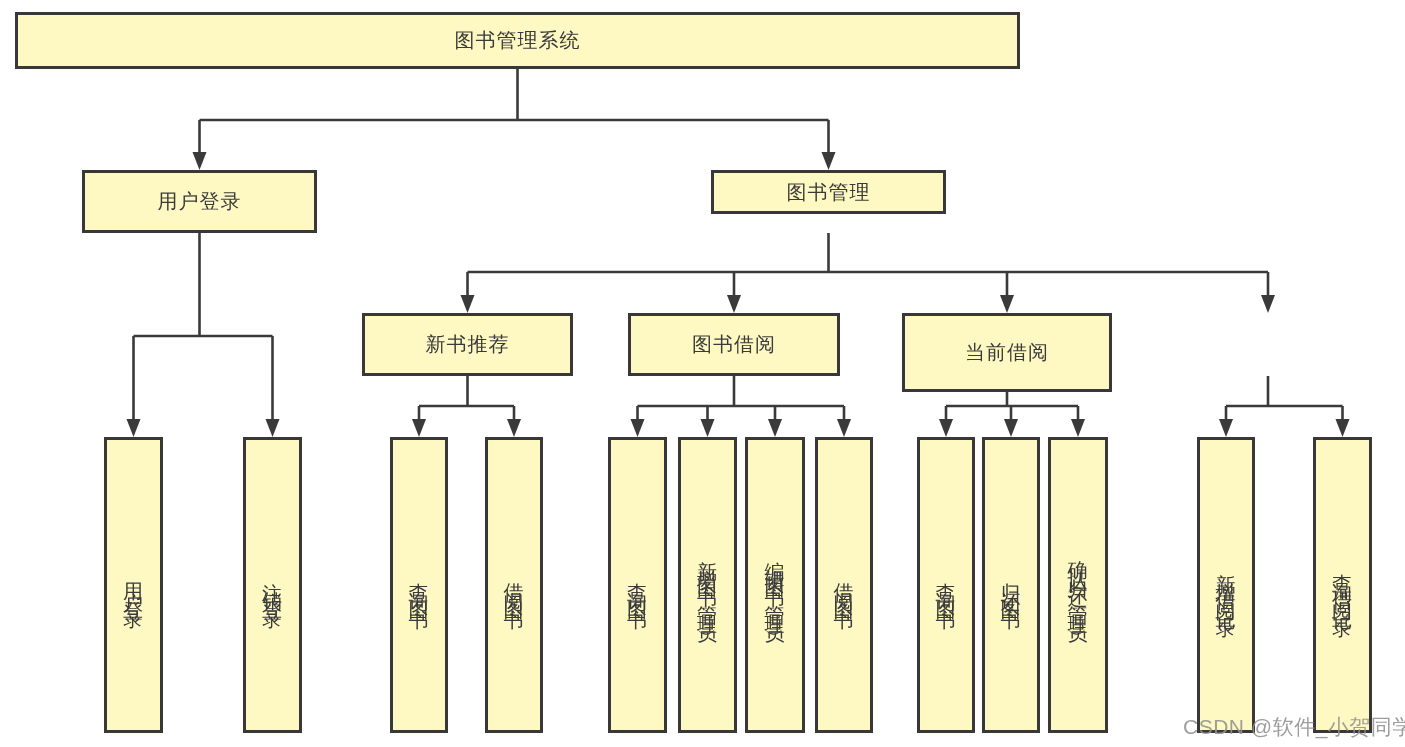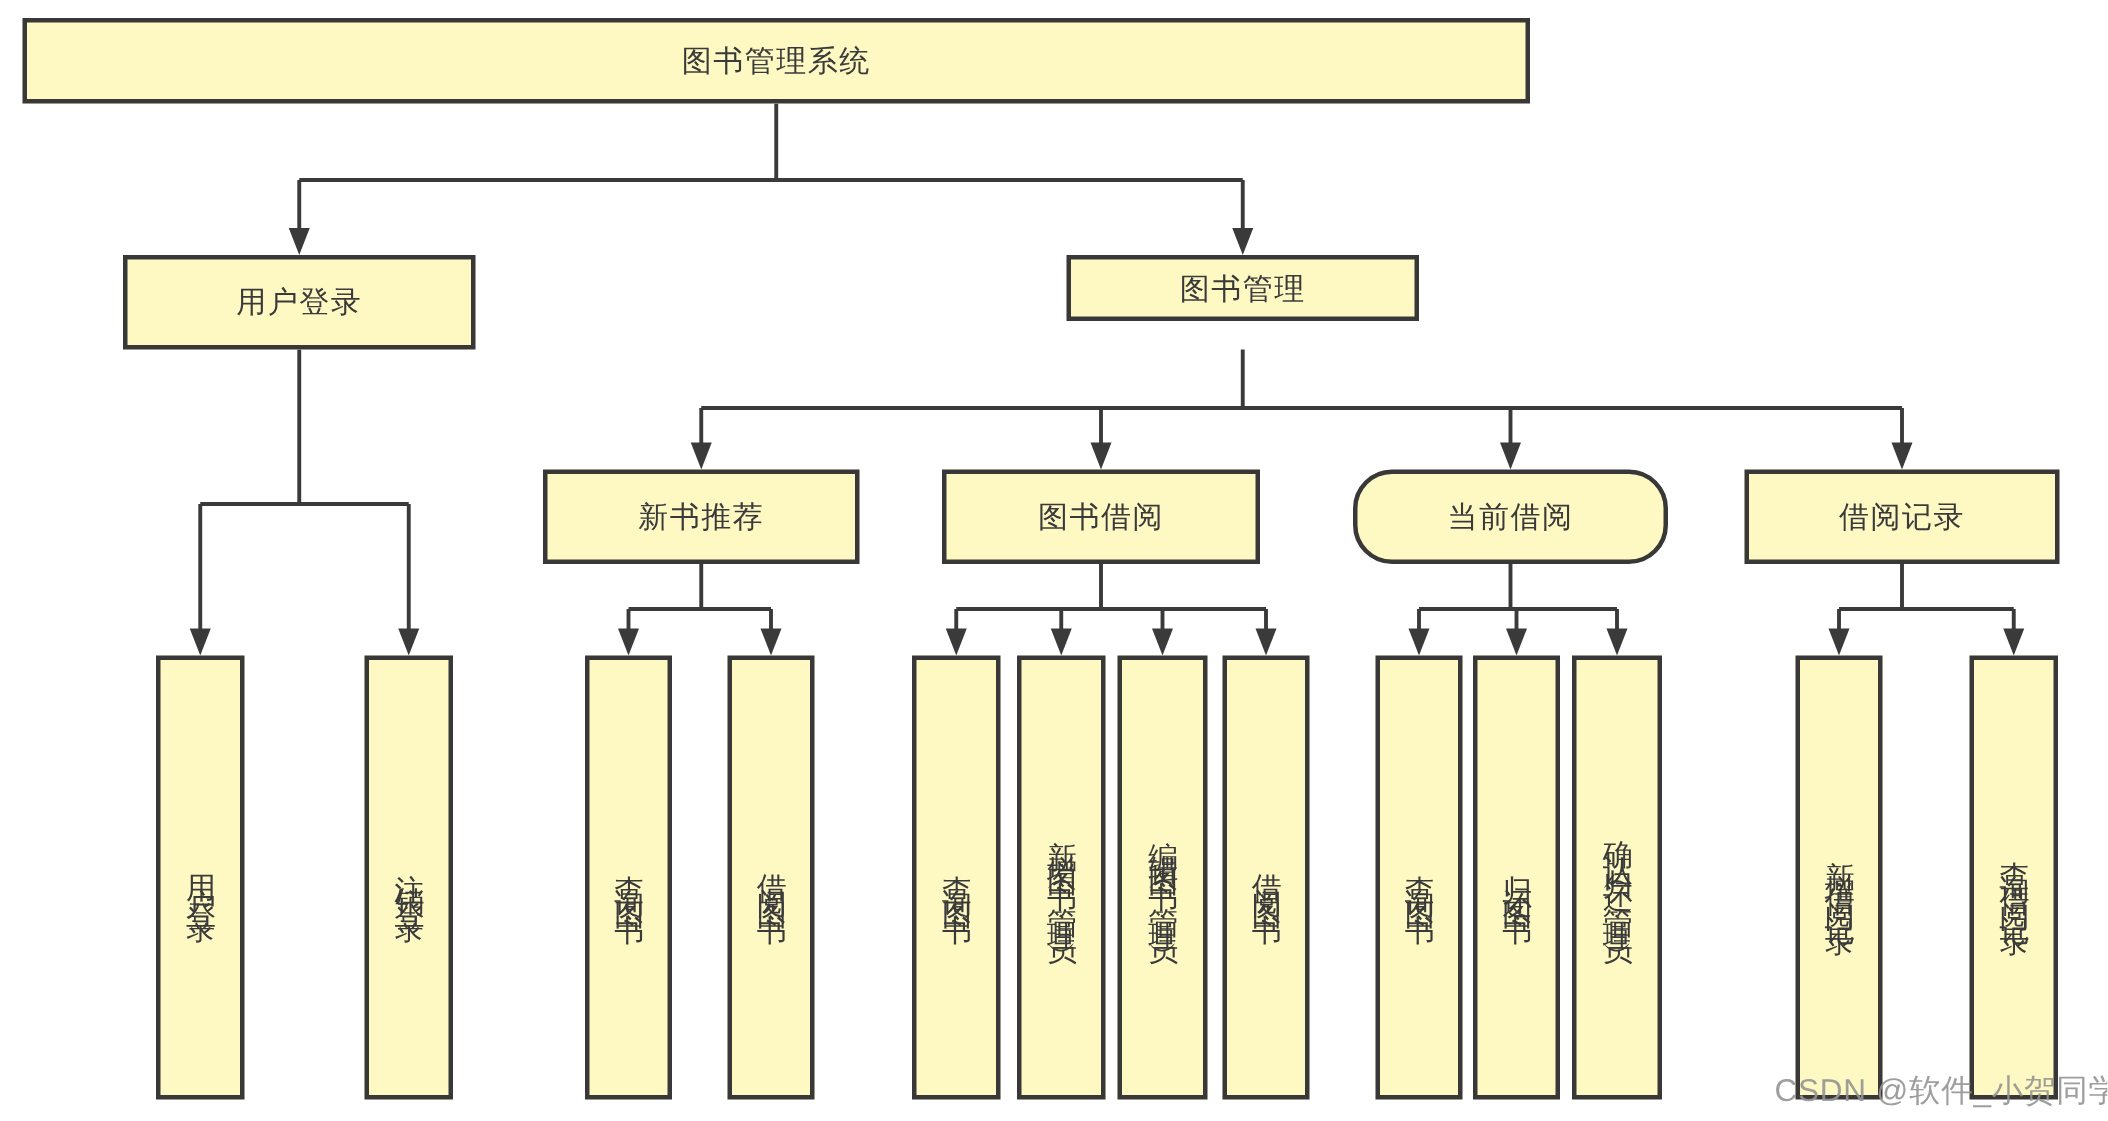--- a/index.html
+++ b/index.html
@@ -156,25 +156,22 @@
   <div class="box h-box" style="left:711px; top:170px; width:235px; height:44px;">
     <span>图书管理</span>
   </div>
 
   <div class="box h-box" style="left:362px; top:313px; width:211px; height:63px;">
     <span>新书推荐</span>
   </div>
   <div class="box h-box" style="left:628px; top:313px; width:212px; height:63px;">
     <span>图书借阅</span>
   </div>
-  <div class="box h-box" style="left:902px; top:313px; width:210px; height:63px;border-radius:26px;">
+  <div class="box h-box" style="left:902px; top:313px; width:210px; height:79px;">
     <span>当前借阅</span>
-  </div>
-  <div class="box h-box" style="left:1163px; top:313px; width:210px; height:63px;">
-    <span>借阅记录</span>
   </div>
 
   <div class="box v-box" style="left:104px; top:437px; width:59px; height:296px;">
     <span class="v-label">用户登录</span>
   </div>
   <div class="box v-box" style="left:243px; top:437px; width:59px; height:296px;">
     <span class="v-label">注销登录</span>
   </div>
 
   <div class="box v-box" style="left:390px; top:437px; width:58px; height:296px;">

